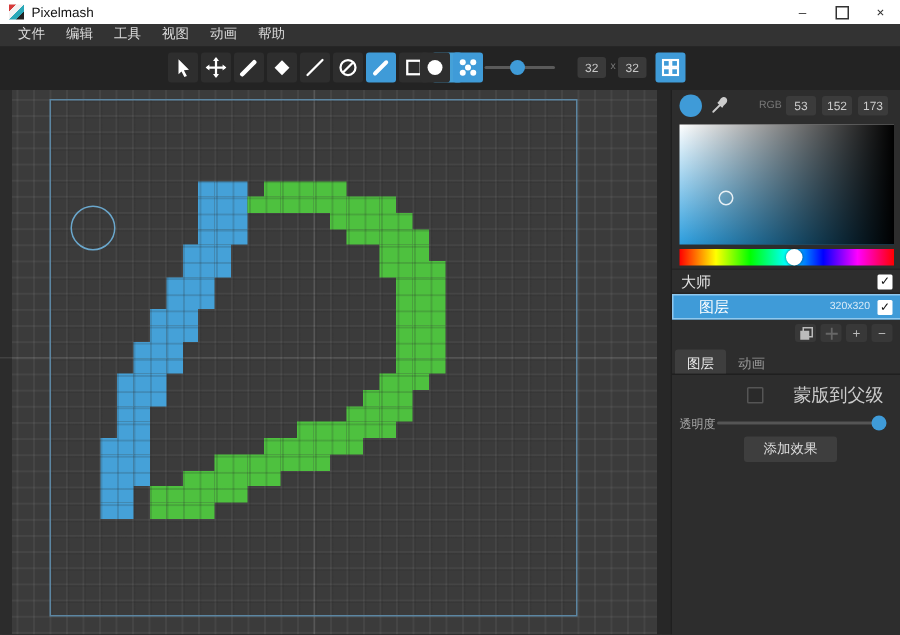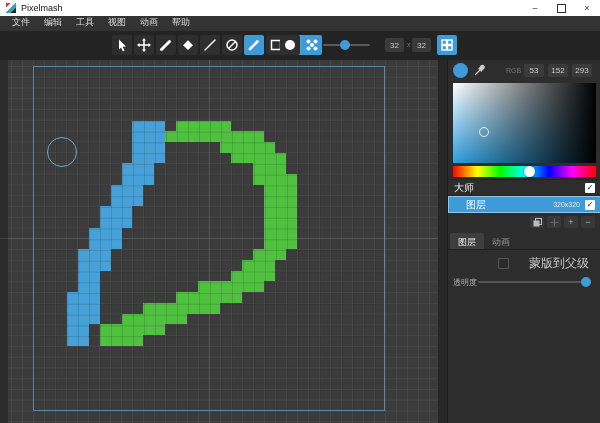--- a/index.html
+++ b/index.html
@@ -381,21 +381,21 @@
 <div class="abs panel">
   <div class="abs cur-color"></div>
   <div class="abs dropper">
       <svg width="12" height="12">
     <path d="M1.5 10.5 L6 6 M5 4.5 l2.5 2.5 M7 2 c.8-.9 2-.9 2.7-.2 c.7.7.7 1.9-.2 2.7 L7.2 6.8 5.2 4.8 Z" stroke="#ccc" stroke-width="1.2" fill="#ccc" stroke-linecap="round"></path>
   </svg>
     </div>
   <div class="abs rgb-label">RGB</div>
   <div class="abs rgb-box" style="left:76px;">53</div>
   <div class="abs rgb-box" style="left:100px;">152</div>
-  <div class="abs rgb-box" style="left:124px;">293</div>
+  <div class="abs rgb-box" style="left:124px;">173</div>
 
   <div class="abs picker">
     <div class="picker-ind"></div>
   </div>
   <div class="abs hue">
     <div class="hue-handle"></div>
   </div>
 
   <div class="abs row-master">
     <span class="row-label">大师</span>
@@ -430,13 +430,14 @@
 
   <div class="abs mask-row">
     <span class="chk-empty"></span>
     <span class="mask-label">蒙版到父级</span>
   </div>
 
   <div class="abs opacity-label">透明度</div>
   <div class="abs opacity-track"></div>
   <div class="abs opacity-dot"></div>
 
+  <div class="abs add-effect">添加效果</div>
 </div>
 
 </body></html>

